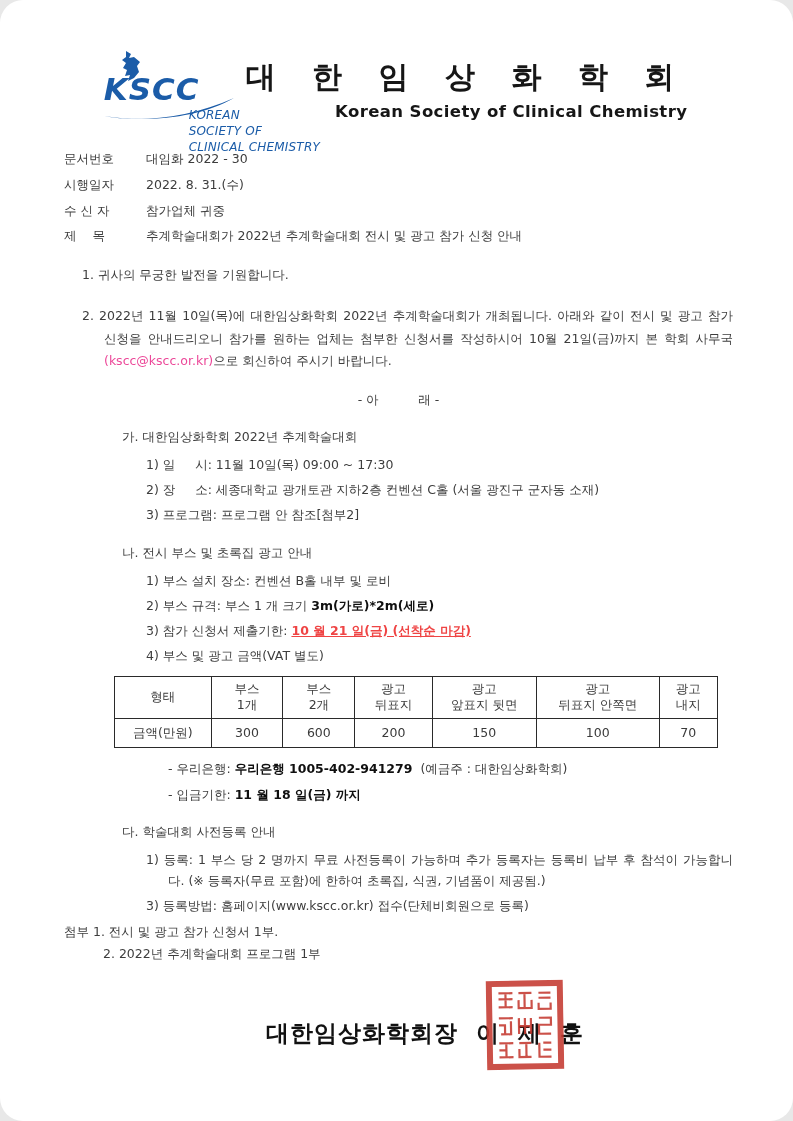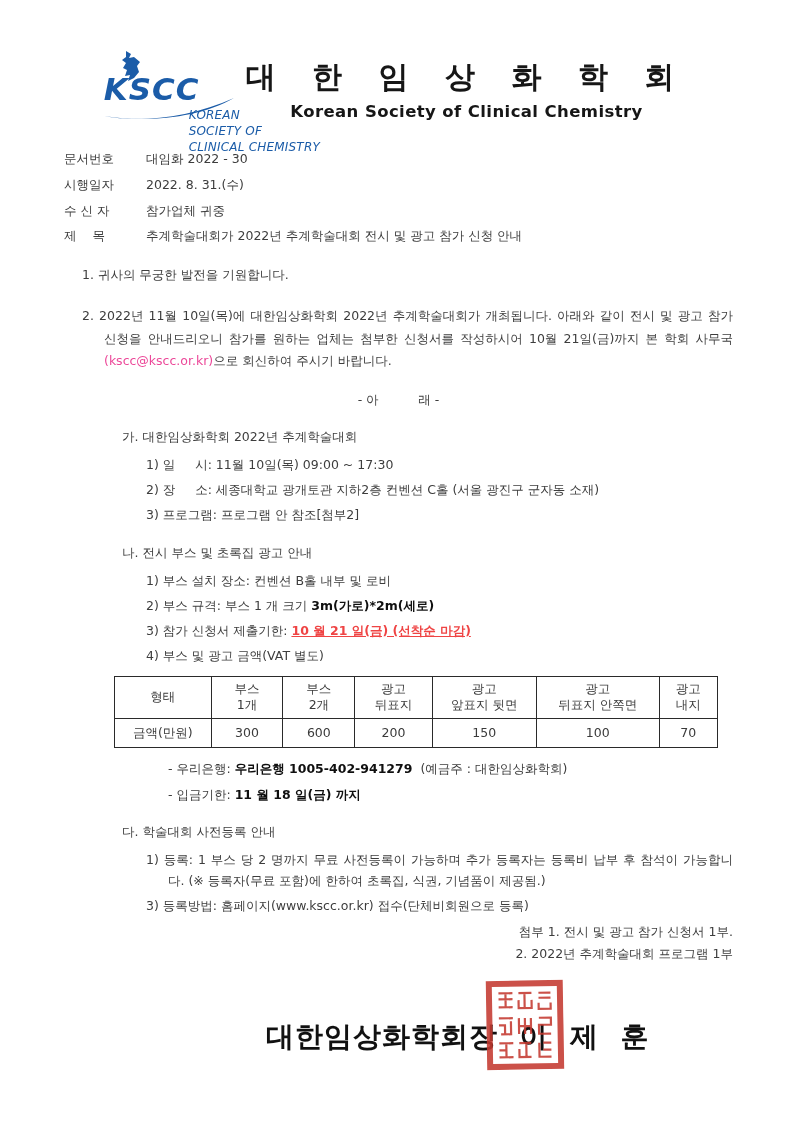--- a/index.html
+++ b/index.html
@@ -1,40 +1,40 @@
 <!DOCTYPE html>
 <html><head>
 <meta charset="utf-8">
 <style>
   * { margin:0; padding:0; box-sizing:border-box; }
   html,body { background:#e8e8e8; }
   .page {
     width:793px; height:1121px; margin:0 auto; background:#ffffff;
     position:relative; overflow:hidden;
     font-family:"DejaVu Sans","Liberation Sans",sans-serif;
-    color:#3d3d3d; font-size:12.5px;
+    color:#3d3d3d; font-size:12.5px;border-radius:23px;
   }
   .content { padding:50px 60px 0 64px; }
 
   
   .header { display:flex; justify-content:center; align-items:flex-start; margin-left:-8px; }
   .logo { position:relative; width:136px; height:88px; flex:0 0 136px; }
   .peninsula { position:absolute; top:0; left:16px; }
   .kscc-text {
     position:absolute; top:24px; left:2px;
     font-size:31px; font-weight:bold; font-style:italic;
     color:#1b5ca8; letter-spacing:1px; line-height:1;
   }
   .swoosh { position:absolute; top:46px; left:0; }
   .logo-caption {
     position:absolute; top:57px; left:40px;
     font-size:12px; font-style:italic; color:#1b5ca8;
     line-height:1.35; letter-spacing:0.2px; white-space:pre;margin-left:47px;
   }
-  .header-titles { margin-left:8px; padding-top:10px; text-align:center; }
+  .header-titles { margin-left:8px; padding-top:10px; text-align:right; }
   .title-ko {
     font-size:30px; font-weight:bold; color:#161616;
     letter-spacing:13px; white-space:pre; line-height:1.1;
   }
   .title-en { font-size:16.5px; font-weight:bold; color:#161616; margin-top:9px; letter-spacing:0.4px; }
 
   
   .meta { margin-top:12px; }
   .meta-row { display:flex; margin-bottom:7px; line-height:1.5; }
   .meta-label { flex:0 0 82px; white-space:pre; }
@@ -66,26 +66,26 @@
   .price-table td { height:29px; }
   .col-type  { width:104px; }
   .col-b1    { width:76px; }
   .col-b2    { width:76px; }
   .col-back  { width:82px; }
   .col-front { width:112px; }
   .col-inner { width:132px; }
   .col-page  { width:62px; }
 
   
-  .attachments { line-height:1.8;text-align:right; }
+  .attachments { line-height:1.8; }
   .att-line2 { margin-left:39px; }
   .signature-wrap { position:relative; height:96px; margin-top:14px; }
   .sig-text {
     position:absolute; left:202px; top:38px;
-    font-size:28px; font-weight:bold; color:#111; white-space:pre; letter-spacing:1px;
+    font-size:23px; font-weight:bold; color:#111; white-space:pre; letter-spacing:1px;
   }
   .stamp { position:absolute; left:422px; top:0; transform:rotate(-1deg); }
 </style>
 </head>
 <body>
 
 <div class="page">
   <div class="content">
 
     <div class="header">

